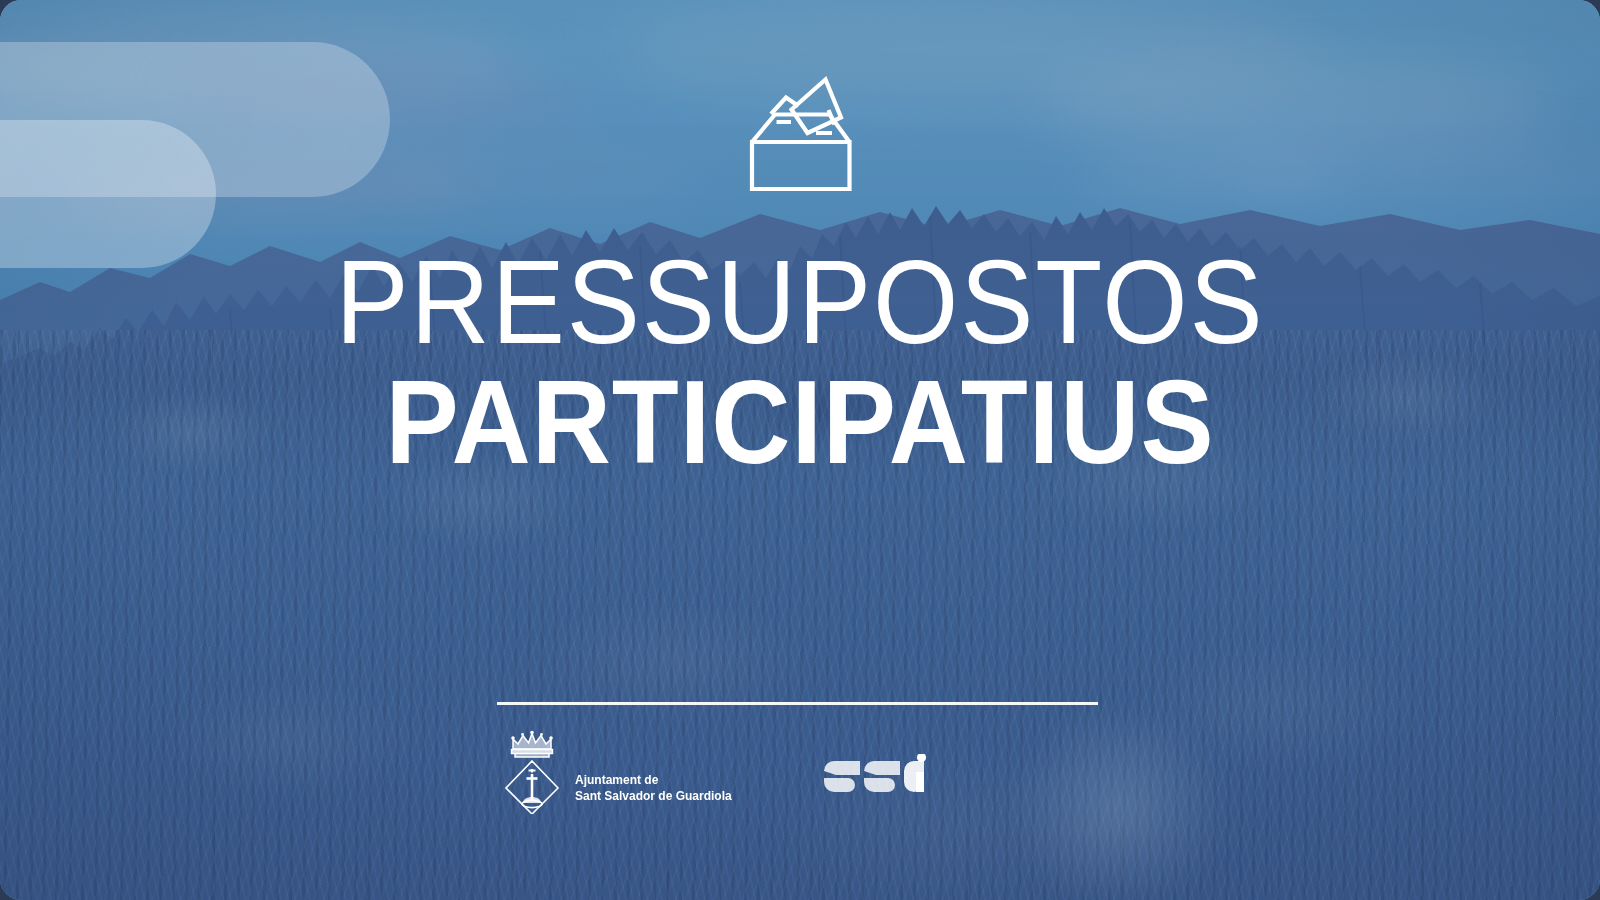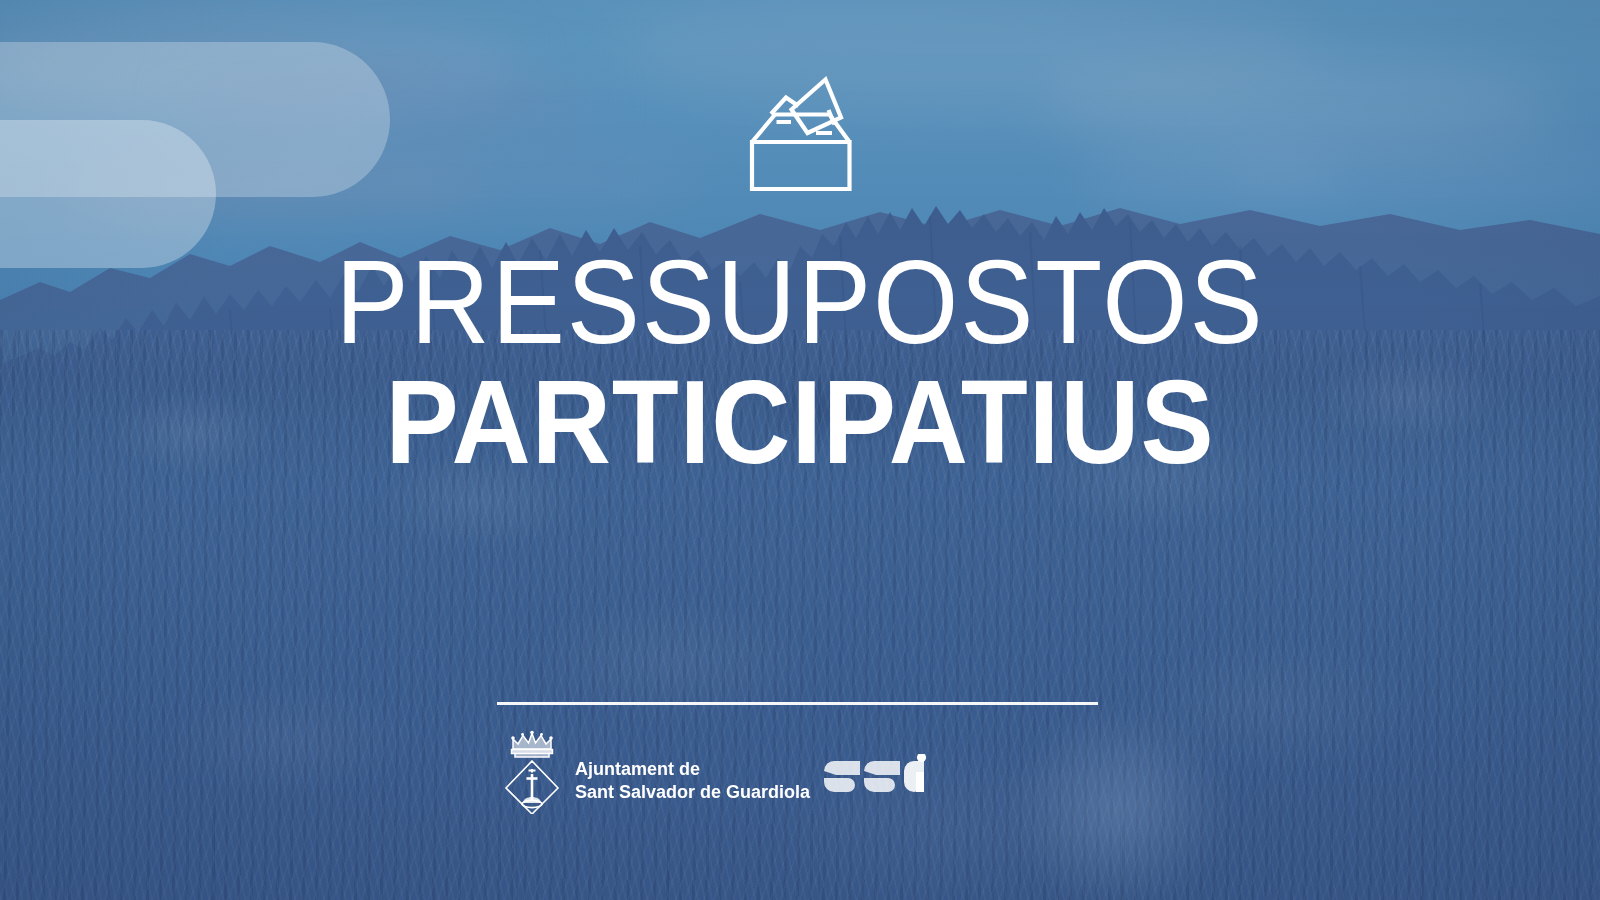--- a/index.html
+++ b/index.html
@@ -13,20 +13,21 @@
   }
 
   
   .poster {
     position: relative;
     width: 1600px;
     height: 900px;
     overflow: hidden;
     background: #5e9cc6;
     user-select: none;
+    border-radius: 21px;
   }
 
   
   .bg-layer { position: absolute; inset: 0; }
 
   
   .bg-sky {
     position: absolute;
     left: 0; right: 0; top: 0;
     height: 470px;
@@ -229,21 +230,21 @@
     display: flex;
     align-items: flex-end;
     gap: 12px;
   }
   .crest { width: 62px; height: 88px; flex: 0 0 auto; }
   .crest svg { display: block; width: 100%; height: 100%; }
   .ajuntament-text {
     color: #ffffff;
     font-family: "Liberation Sans", sans-serif;
     font-weight: 700;
-    font-size: 18px;
+    font-size: 12px;
     line-height: 1.32;
     padding-bottom: 9px;
     white-space: nowrap;
   }
   .ajuntament-text span { display: block; }
 
   
   .logo-ssg {
     position: absolute;
     left: 327px; top: 28px;

